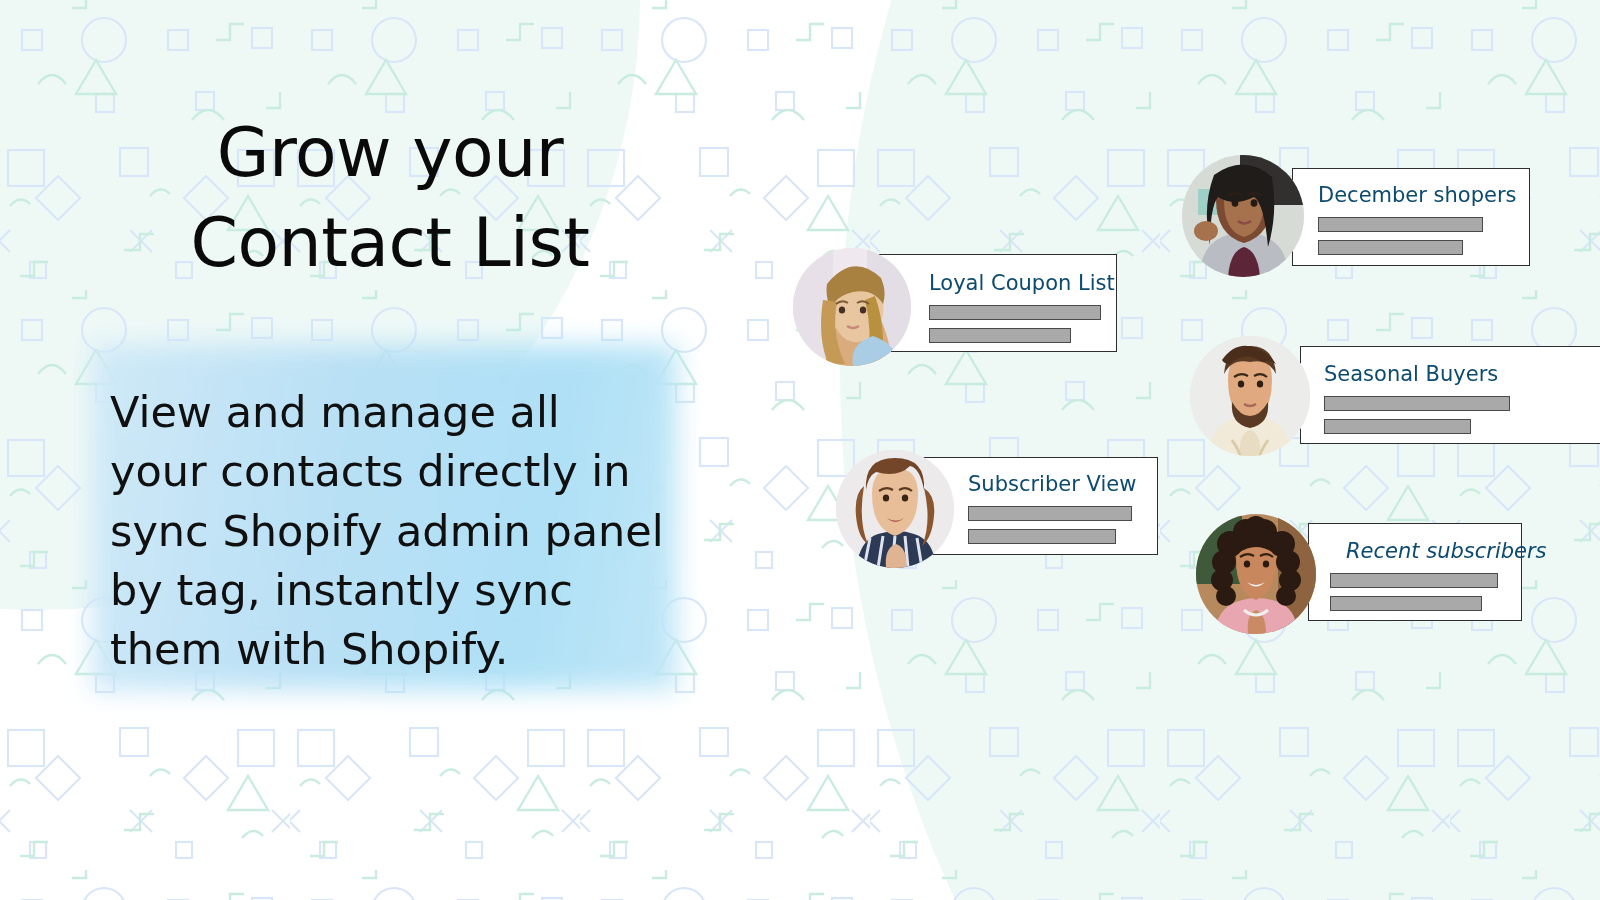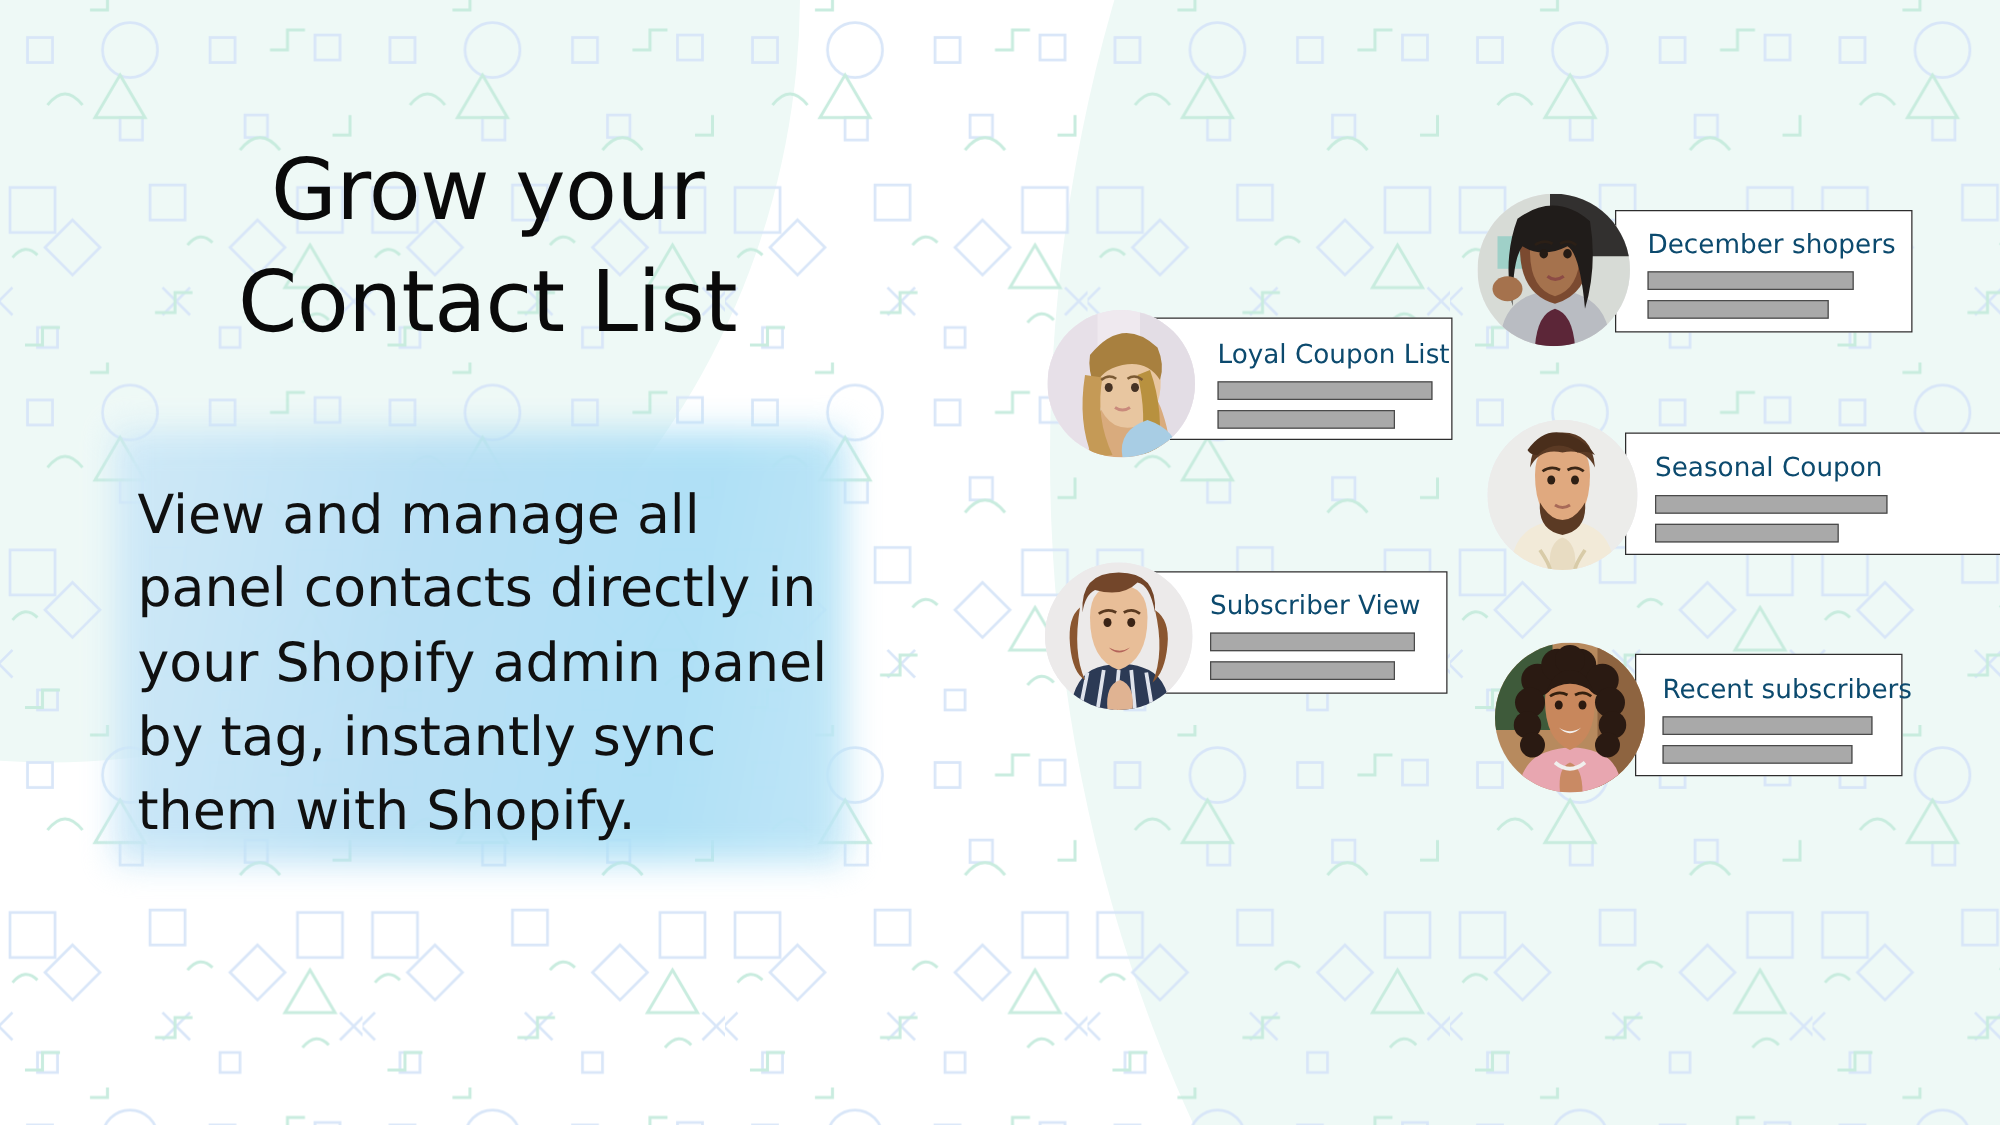--- a/index.html
+++ b/index.html
@@ -126,24 +126,24 @@
       </pattern>
     </defs>
     <rect x="0" y="0" width="1600" height="900" fill="url(#memphis)" opacity="0.95"></rect>
   </svg>
 
   <h1 class="headline">Grow your
 Contact List</h1>
 
   <div class="highlight-wrap">
     <div class="highlight-glow"></div>
-    <p class="body-copy">View and manage all panel contacts directly in your Shopify admin panel by tag, instantly sync them with Shopify.</p>
-  </div>
-
-  <div class="card" style="left:838px; top:248px; width:325px; height:110px;text-decoration:underline;">
+    <p class="body-copy">View and manage all your contacts directly in sync Shopify admin panel by tag, instantly sync them with Shopify.</p>
+  </div>
+
+  <div class="card" style="left:793px; top:248px; width:325px; height:110px;text-decoration:underline;">
     <div class="card-frame" style="left:62px; top:6px; width:262px; height:98px;"></div>
     <div class="avatar" style="left:0; top:0; width:118px; height:118px;">
       <svg width="118" height="118" viewBox="0 0 118 118">
         <rect width="118" height="118" fill="#efe9ef"></rect>
         <rect x="0" y="0" width="40" height="118" fill="#e7e0e8"></rect>
         <rect x="74" y="0" width="44" height="118" fill="#e3dde5"></rect>
         <path d="M32 118 q6 -46 28 -54 q24 -8 32 18 q8 24 4 36 z" fill="#d9ab7d"></path>
         <path d="M36 40 q24 -28 48 -6 q12 22 2 46 q-14 20 -32 12 q-18 -10 -18 -52 z" fill="#e8c6a0"></path>
         <path d="M34 36 q26 -32 54 -6 q6 14 2 26 q-10 -16 -30 -12 q-18 4 -22 18 q-6 -14 -4 -26 z" fill="#a8803f"></path>
         <path d="M30 52 q-6 38 6 66 l16 -2 q-14 -30 -8 -62 z" fill="#c59a56"></path>
@@ -195,21 +195,21 @@
         <path d="M34 38 q2 -28 26 -28 q24 0 26 28 q-8 -16 -26 -12 q-18 -4 -26 12 z" fill="#5b3a24"></path>
         <path d="M32 24 q14 -20 34 -12 q14 6 20 16 q-6 -4 -14 -2 q-16 -12 -32 2 q-6 0 -8 -4 z" fill="#4a2e1b"></path>
         <path d="M42 66 q-2 22 18 26 q20 -4 18 -26 q-8 14 -18 14 q-10 0 -18 -14 z" fill="#5b3a24"></path>
         <ellipse cx="51" cy="48" rx="3.2" ry="3.6" fill="#2e1f14"></ellipse>
         <ellipse cx="70" cy="48" rx="3.2" ry="3.6" fill="#2e1f14"></ellipse>
         <path d="M44 41 q7 -5 14 -1 M64 40 q7 -4 13 1" stroke="#3b2717" stroke-width="2.2" fill="none"></path>
         <path d="M54 68 q6 4 12 0" stroke="#a86a58" stroke-width="2.4" fill="none"></path>
         <path d="M42 104 q8 12 8 16 M78 104 q-8 12 -8 16" stroke="#d8cba8" stroke-width="3" fill="none"></path>
       </svg>
     </div>
-    <div class="card-title" style="left:134px; top:26px;">Seasonal Coupon</div>
+    <div class="card-title" style="left:134px; top:26px;">Seasonal Buyers</div>
     <div class="bar" style="left:134px; top:60px; width:186px;"></div>
     <div class="bar" style="left:134px; top:83px; width:147px;"></div>
   </div>
 
   <div class="card" style="left:836px; top:450px; width:322px; height:112px;">
     <div class="card-frame" style="left:60px; top:7px; width:262px; height:98px;"></div>
     <div class="avatar" style="left:0; top:0; width:118px; height:118px;">
       <svg width="118" height="118" viewBox="0 0 118 118">
         <rect width="118" height="118" fill="#eceaea"></rect>
         <path d="M20 118 q4 -28 22 -34 q20 -6 36 0 q20 6 22 34 z" fill="#2c3a55"></path>
@@ -256,18 +256,18 @@
           <circle cx="60" cy="14" r="12"></circle>
         </g>
         <path d="M41 40 q19 -14 38 0 q-6 -18 -19 -18 q-13 0 -19 18 z" fill="#2a1a12"></path>
         <ellipse cx="51" cy="50" rx="3.2" ry="3.6" fill="#2b1a10"></ellipse>
         <ellipse cx="70" cy="50" rx="3.2" ry="3.6" fill="#2b1a10"></ellipse>
         <path d="M44 43 q7 -5 14 -1 M64 42 q7 -4 13 1" stroke="#34200f" stroke-width="2.2" fill="none"></path>
         <path d="M51 68 q9 9 18 0 q-9 6 -18 0 z" fill="#f3f0ee"></path>
         <path d="M48 96 q12 10 24 0" stroke="#f0f0ee" stroke-width="3" fill="none"></path>
       </svg>
     </div>
-    <div class="card-title" style="left:134px; top:25px;">Recent subscribers</div>
+    <div class="card-title" style="left:150px; top:25px;font-style:italic;">Recent subscribers</div>
     <div class="bar" style="left:134px; top:59px; width:168px;"></div>
     <div class="bar" style="left:134px; top:82px; width:152px;"></div>
   </div>
 
 </div>
 
 </body></html>

